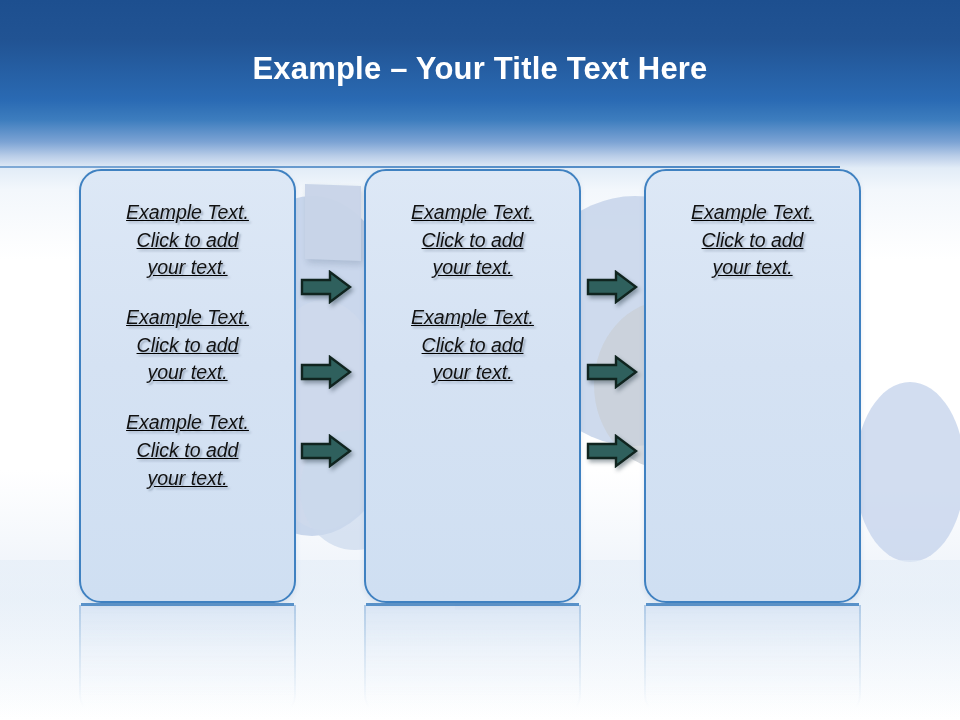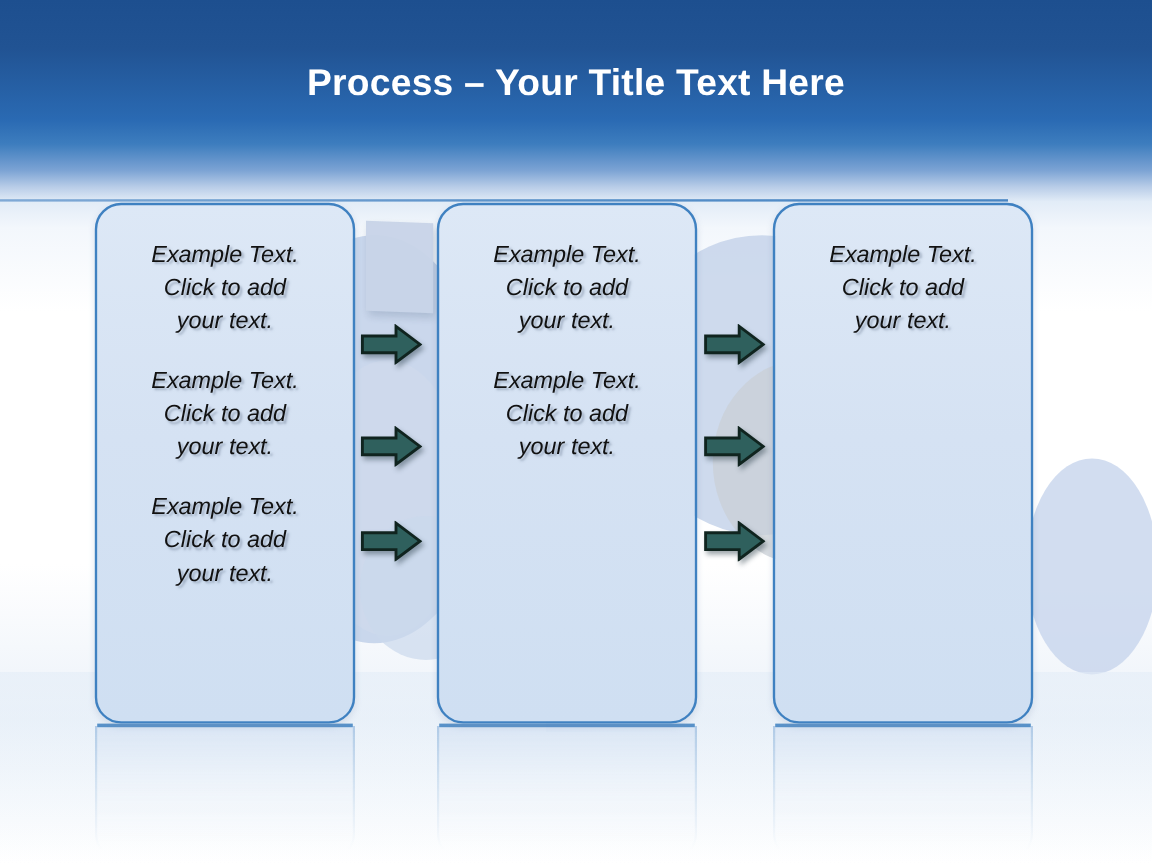--- a/index.html
+++ b/index.html
@@ -107,20 +107,21 @@
     position: absolute;
     top: 169px;
     height: 434px;
     border: 2px solid #3f81c1;
     border-radius: 22px;
     background: linear-gradient(to bottom, #dde8f6 0%, #d5e2f3 45%, #cfdff2 100%);
     box-shadow: 0 2px 5px rgba(120,140,170,.18);
     box-sizing: border-box;
     padding: 28px 12px 0 12px;
     text-align: center;
+    text-decoration: underline;
   }
   #box1 { left: 79px;  width: 217px; }
   #box2 { left: 364px; width: 217px; }
   #box3 { left: 644px; width: 217px; }
 
   .ptext {
     font-style: italic;
     font-size: 19.5px;
     line-height: 1.42;
     color: #111111;
@@ -176,21 +177,21 @@
   <div class="deco deco-c3"></div>
   <div class="deco deco-c4"></div>
   <div class="deco deco-c5"></div>
   <div class="deco deco-c6"></div>
   <div class="deco-rect"></div>
   <div class="deco-wedge"></div>
   <div class="floor-sheen"></div>
   <div class="header-line"></div>
 
   <div class="title">
-    <span class="strong">Process</span><span class="rest"> – Your Title Text Here</span>
+    <span class="strong">Example</span><span class="rest"> – Your Title Text Here</span>
   </div>
 
   <div class="refl" id="refl1"></div>
   <div class="refl" id="refl2"></div>
   <div class="refl" id="refl3"></div>
   <div class="refl-cap" id="cap1"></div>
   <div class="refl-cap" id="cap2"></div>
   <div class="refl-cap" id="cap3"></div>
 
   <div class="arrow" style="left:300px; top:270px;">

